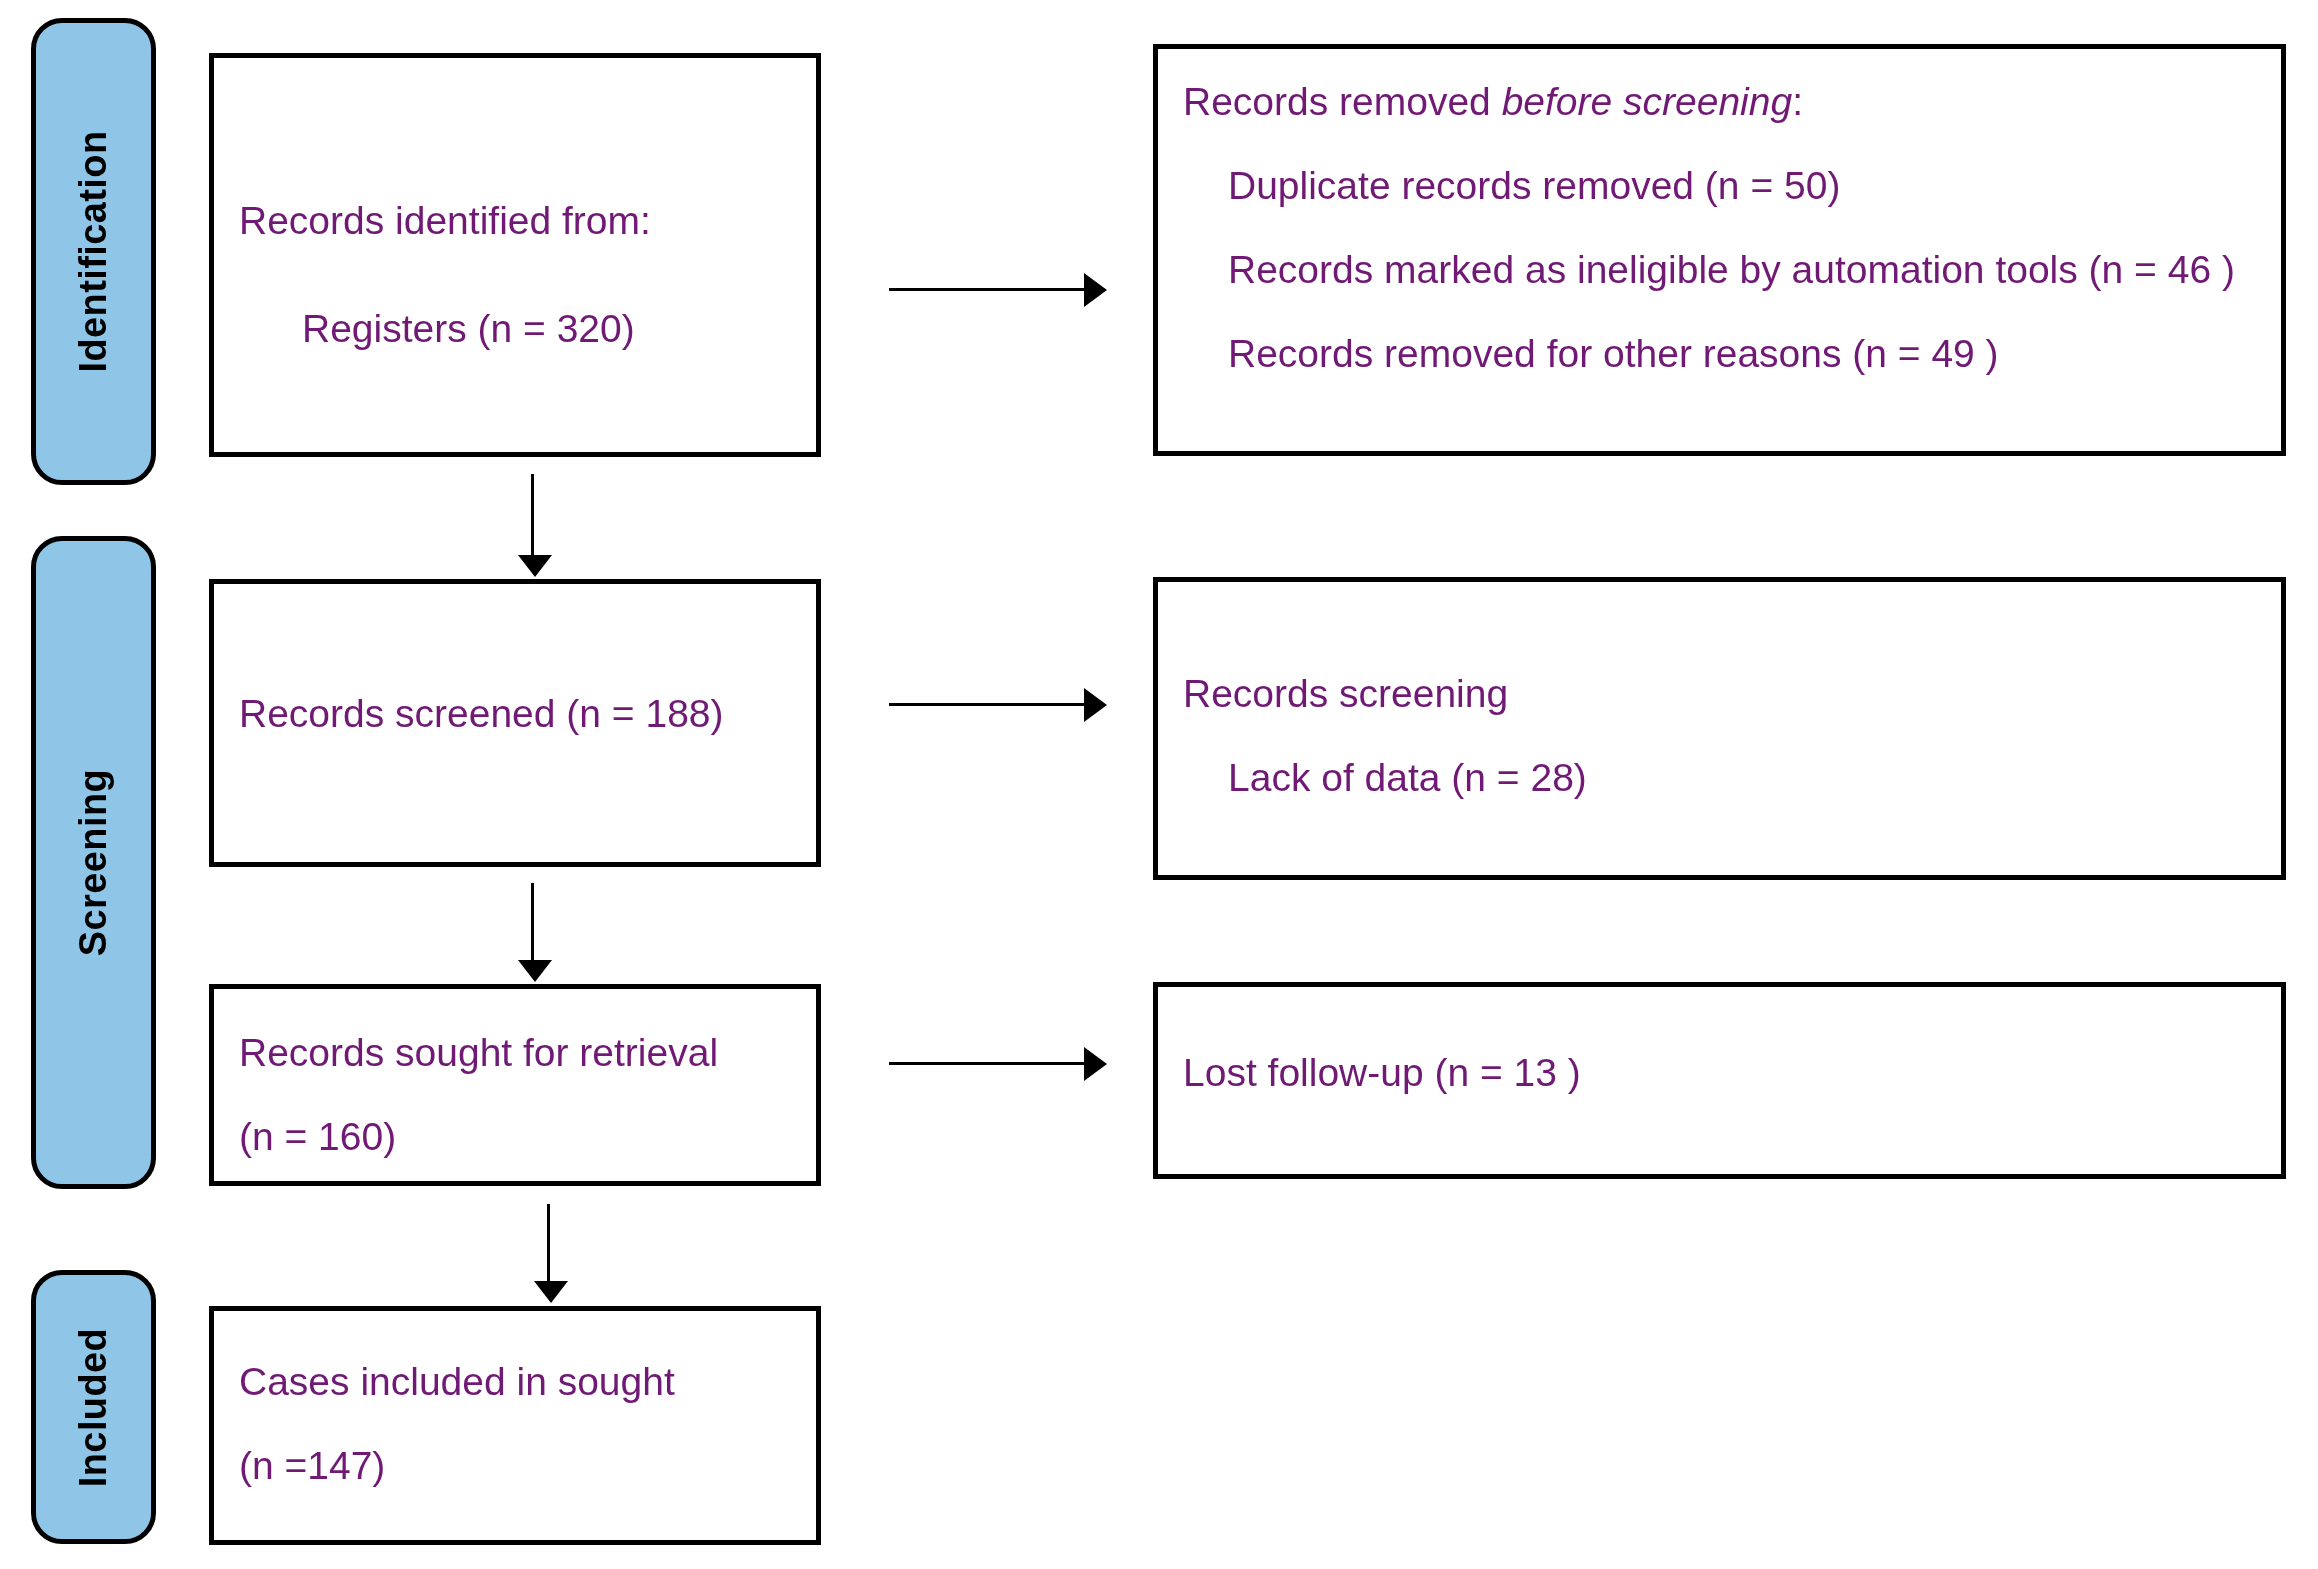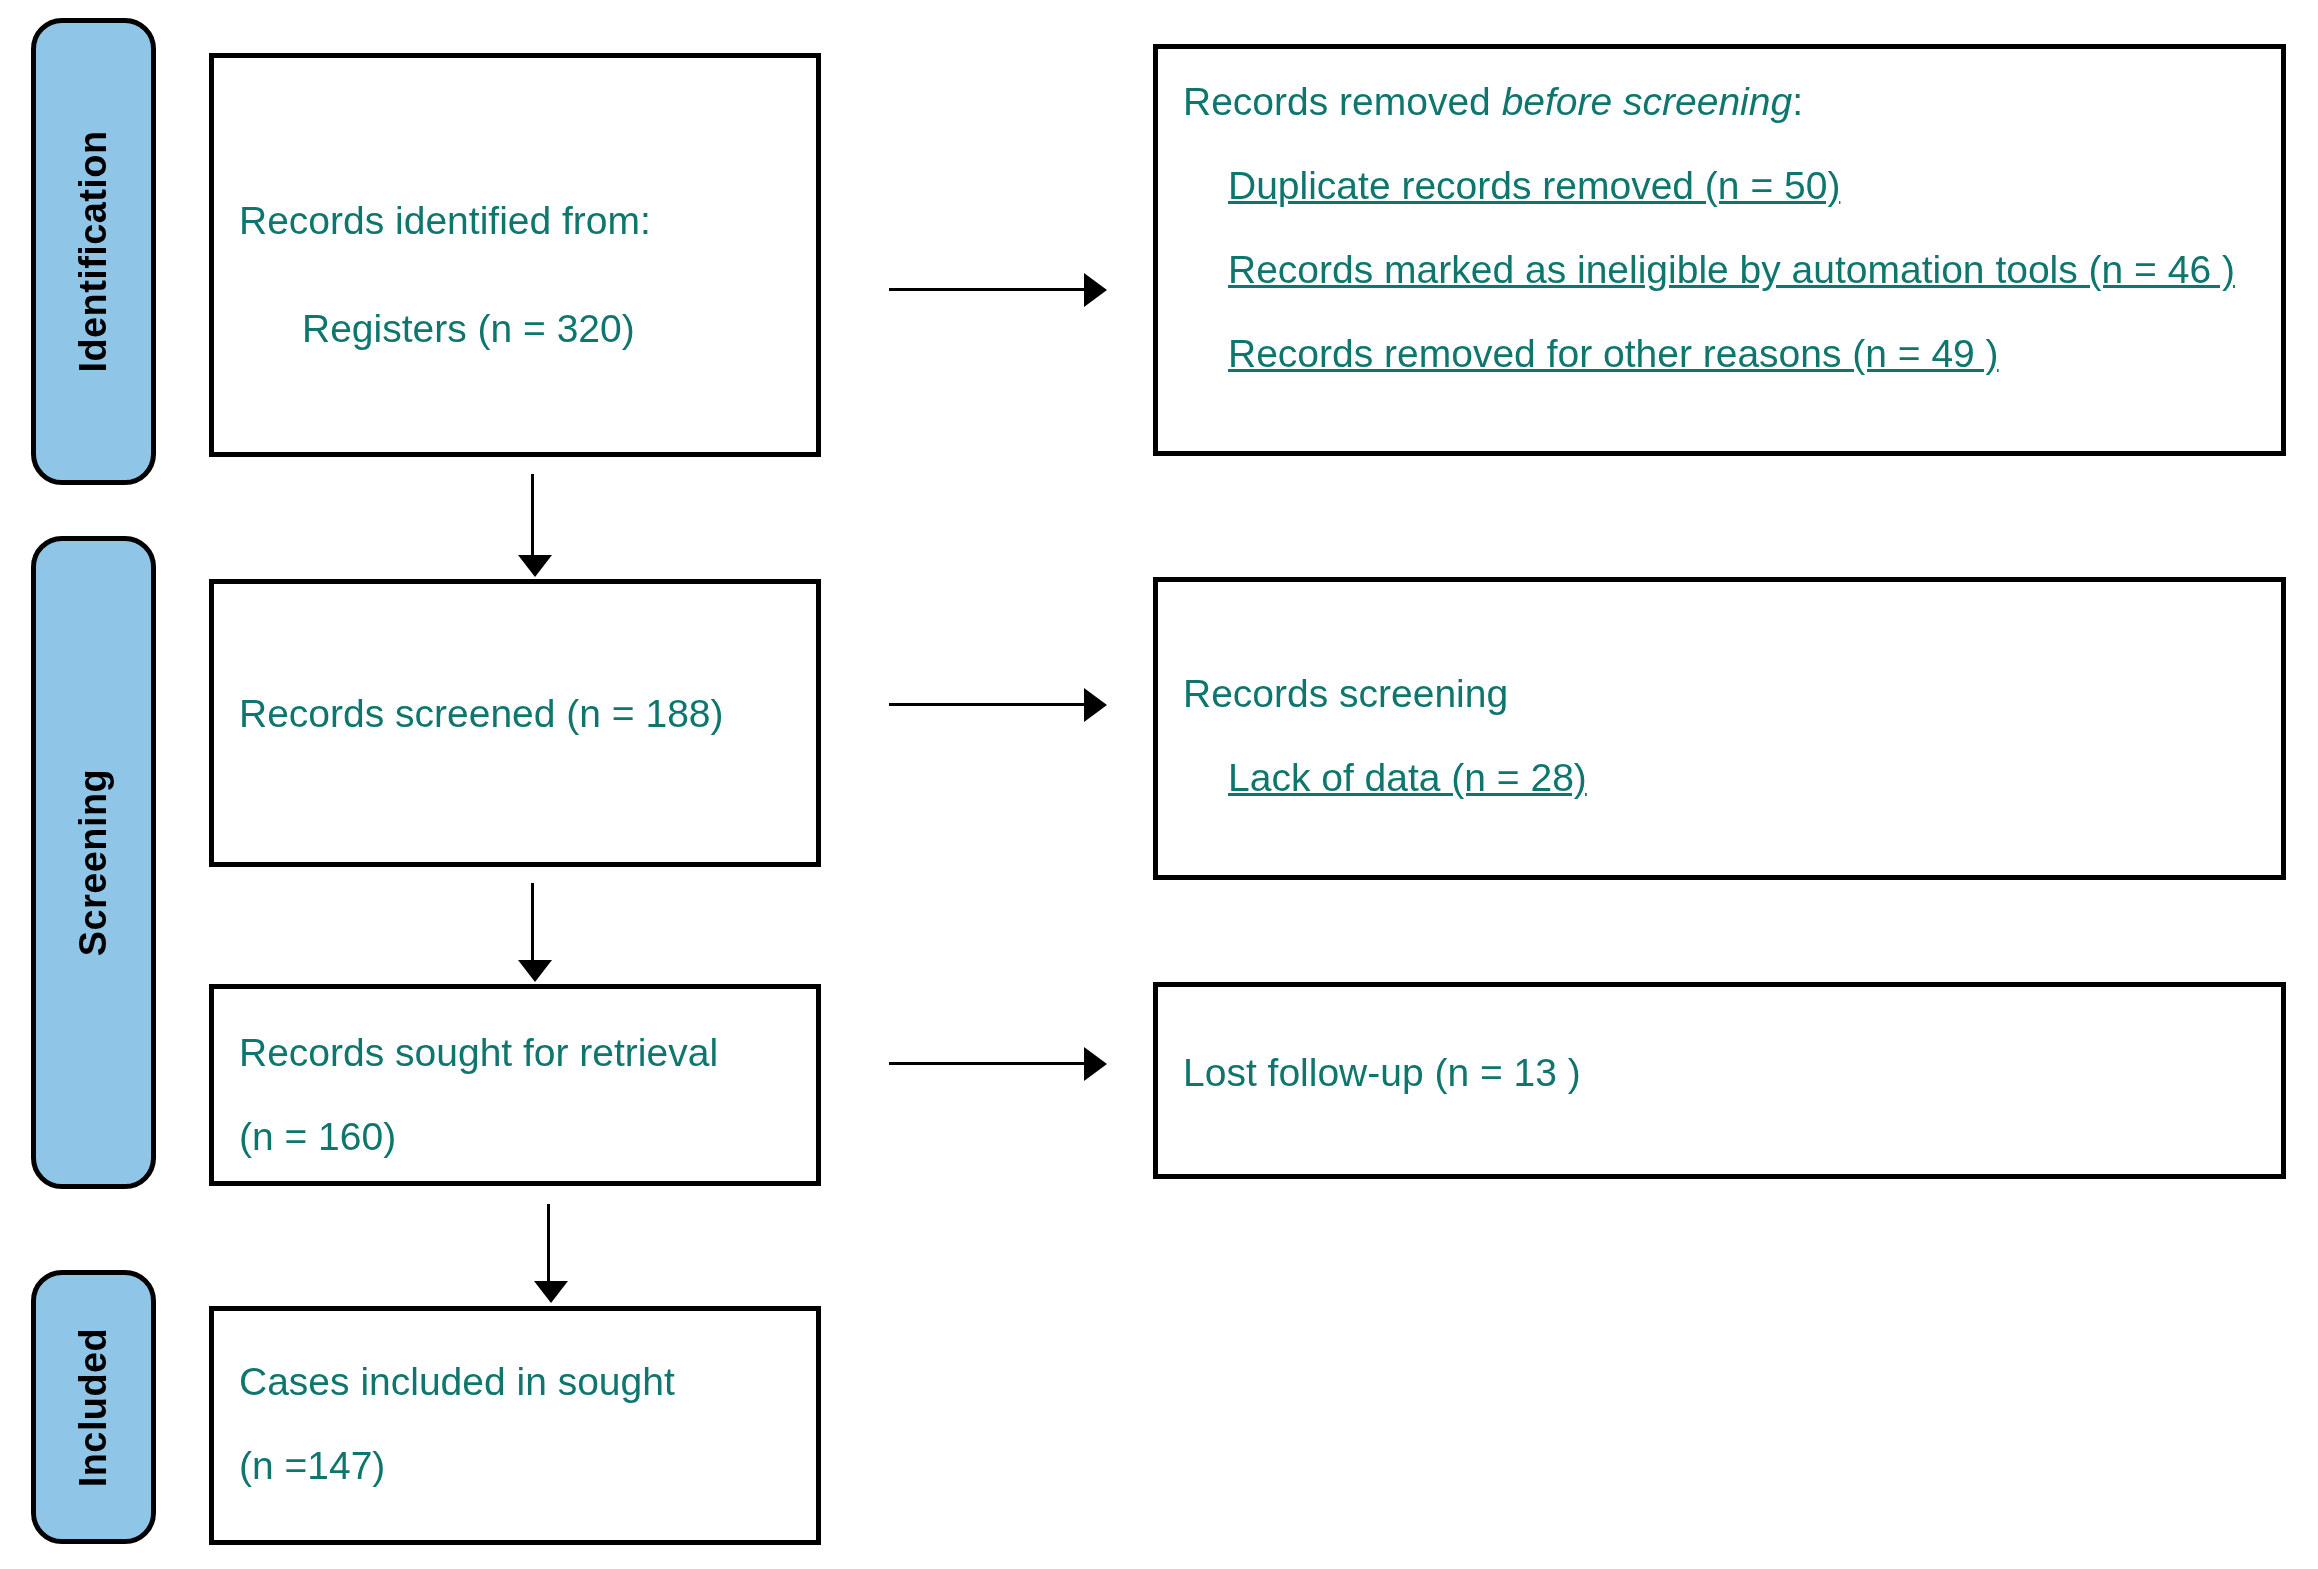--- a/index.html
+++ b/index.html
@@ -48,26 +48,26 @@
     border: 5.1px solid #000000;
     box-sizing: border-box;
     padding: 0;
   }
   .box-text {
     position: absolute;
     left: 25px;
     right: 25px;
     font-size: 39px;
     line-height: 1.25;
-    color: #0f766e;
+    color: #701a75;
     font-family: "Liberation Sans", sans-serif;
     white-space: nowrap;
   }
   .box-text.indent { left: 88px; margin-top: 24px; }
-  .box-text.indent-sm { left: 70px; text-decoration: underline; }
+  .box-text.indent-sm { left: 70px; }
   .box-text em { font-style: italic; }
 
   
   #box-identified        { left: 209px; top: 53px;   width: 612px;  height: 404px; }
   #box-screened          { left: 209px; top: 579px;  width: 612px;  height: 288px; padding-left: 40px; }
   #box-sought            { left: 209px; top: 984px; width: 612px;  height: 202px; }
   #box-included          { left: 209px; top: 1306px; width: 612px;  height: 239px; }
 
   
   #box-removed-before    { left: 1153px; top: 44px;   width: 1133px; height: 412px; }

